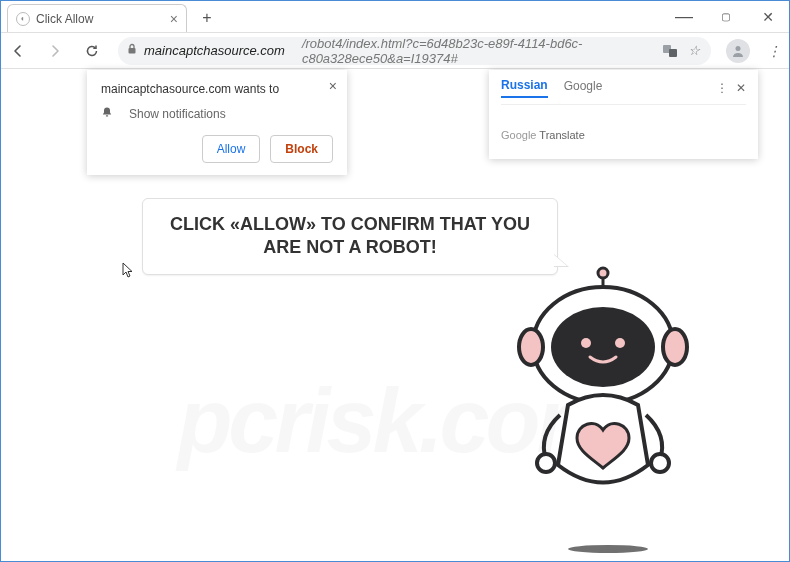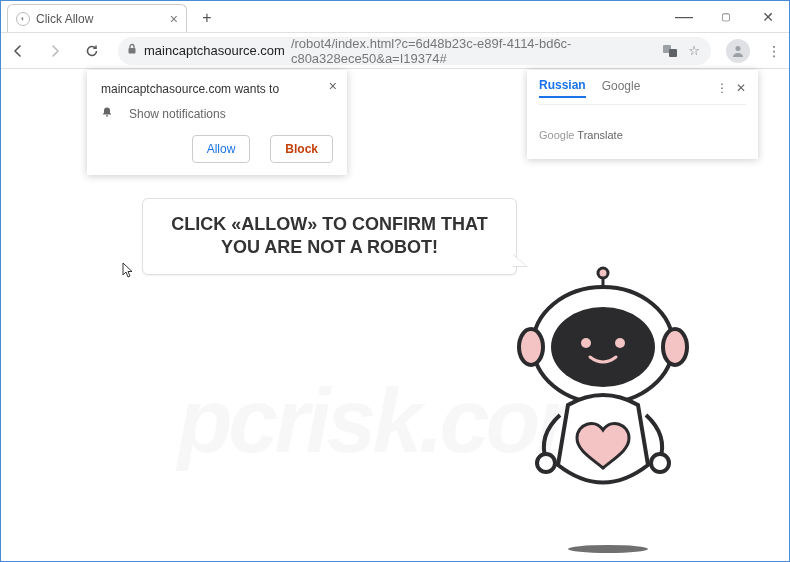--- a/index.html
+++ b/index.html
@@ -10,56 +10,56 @@
 .titlebar { height: 32px; background: #fff; display: flex; align-items: stretch; border-bottom: 1px solid #e0e0e0; }
 .tabbar { flex: 1; display: flex; align-items: flex-end; padding-top: 6px; padding-left: 6px; }
 .tab { background: #fff; border: 1px solid #ccc; border-bottom: none; border-radius: 6px 6px 0 0; height: 28px; min-width: 180px; display: flex; align-items: center; padding: 0 8px; font-size: 12px; color: #555; gap: 6px; position: relative; }
 .tab .fav { width: 14px; height: 14px; border: 1px solid #bbb; border-radius: 50%; display: flex; align-items: center; justify-content: center; font-size: 8px; color: #888; }
 .tab-close { margin-left: auto; font-size: 14px; color: #777; }
 .newtab { width: 24px; height: 24px; margin-left: 8px; margin-bottom: 2px; display: flex; align-items: center; justify-content: center; font-size: 16px; color: #555; }
 .wincontrols { display: flex; }
 .wincontrols div { width: 42px; display: flex; align-items: center; justify-content: center; color: #555; font-size: 10px; }
 
 
-.addrrow { height: 36px; display: flex; align-items: center; padding: 0 6px; gap: 15px; border-bottom: 1px solid #e0e0e0; }
+.addrrow { height: 36px; display: flex; align-items: center; padding: 0 6px; gap: 15px; border-bottom: 1px solid #e0e0e0; font-style: italic; }
 .navbtn { width: 22px; height: 22px; display: flex; align-items: center; justify-content: center; color: #888; }
 .navbtn.enabled { color: #555; }
 .omnibox { flex: 1; height: 28px; background: #f1f3f4; border-radius: 14px; display: flex; align-items: center; padding: 0 8px; gap: 6px; font-size: 13px; color: #555; overflow: hidden; }
 .omnibox .lock { color: #777; font-size: 12px; }
 .omnibox .host { color: #222; }
-.omnibox .path { color: #777; }
+.omnibox .path { color: #777; margin-left: 11px; }
 .omni-right { display: flex; align-items: center; gap: 6px; margin-left: auto; }
 .omni-icon { width: 18px; height: 18px; display: flex; align-items: center; justify-content: center; color: #777; font-size: 13px; }
 .avatar { width: 24px; height: 24px; border-radius: 50%; background: #dfe1e5; display: flex; align-items: center; justify-content: center; color: #888; font-size: 13px; }
 .menu3 { width: 18px; display: flex; align-items: center; justify-content: center; color: #666; font-size: 14px; }
 
 
 .viewport { position: absolute; top: 69px; left: 1px; right: 1px; bottom: 1px; background: #fff; }
 
 
 .perm-popup { position: absolute; top: 0; left: 85px; width: 260px; background: #fff; box-shadow: 0 1px 8px rgba(0,0,0,.2); font-size: 12px; color: #333; padding: 12px 14px 12px 14px; z-index: 10; }
 .perm-popup .close { position: absolute; right: 10px; top: 8px; color: #666; font-size: 14px; }
 .perm-line2 { margin-top: 10px; display: flex; align-items: center; gap: 16px; color: #666; }
 .perm-line2 .bell { font-size: 12px; color: #666; }
-.perm-actions { display: flex; justify-content: flex-end; gap: 20px; margin-top: 14px; }
+.perm-actions { display: flex; justify-content: flex-end; gap: 10px; margin-top: 14px; }
 .perm-actions button { font-size: 12px; border: 1px solid #ccc; background: #fff; border-radius: 4px; padding: 6px 14px; cursor: pointer; }
 .perm-actions .allow { color: #1a73e8; }
 .perm-actions .block { color: #c2410c; font-weight: bold; }
 
 
-.tr-popup { position: absolute; top: 0; right: 30px; width: 231px; background: #fff; box-shadow: 0 1px 8px rgba(0,0,0,.2); font-size: 12px; color: #555; padding: 8px 12px 18px 12px; z-index: 10; }
+.tr-popup { position: absolute; top: 0; right: 30px; width: 269px; background: #fff; box-shadow: 0 1px 8px rgba(0,0,0,.2); font-size: 12px; color: #555; padding: 8px 12px 18px 12px; z-index: 10; }
 .tr-tabs { display: flex; align-items: center; gap: 16px; border-bottom: 1px solid #eee; padding-bottom: 6px; }
 .tr-tab { color: #777; font-size: 12px; padding-bottom: 4px; }
 .tr-tab.active { color: #1a73e8; font-weight: 600; border-bottom: 2px solid #1a73e8; }
 .tr-right { margin-left: auto; display: flex; gap: 8px; color: #666; }
 .tr-brand { margin-top: 24px; font-size: 11px; color: #666; }
 .tr-brand .g { color: #999; }
 
 
-.bubble { position: absolute; left: 140px; top: 128px; width: 375px; background: #fff; border: 1px solid #e0e0e0; border-radius: 6px; padding: 14px 16px; box-shadow: 0 1px 2px rgba(0,0,0,.06); text-align: center; }
+.bubble { position: absolute; left: 140px; top: 128px; width: 416px; background: #fff; border: 1px solid #e0e0e0; border-radius: 6px; padding: 14px 16px; box-shadow: 0 1px 2px rgba(0,0,0,.06); text-align: center; }
 .bubble h2 { font-size: 18px; font-weight: 700; color: #333; line-height: 1.3; }
 .bubble::after { content: ""; position: absolute; right: -10px; bottom: 8px; width: 0; height: 0; border-top: 12px solid transparent; border-left: 14px solid #fff; }
 .bubble::before { content: ""; position: absolute; right: -12px; bottom: 7px; width: 0; height: 0; border-top: 13px solid transparent; border-left: 15px solid #e0e0e0; }
 
 .cursor { position: absolute; left: 120px; top: 192px; font-size: 13px; color: #222; }
 
 
 .robot { position: absolute; right: 80px; top: 195px; width: 210px; height: 280px; }
 .robot svg { width: 100%; height: 100%; }
 

